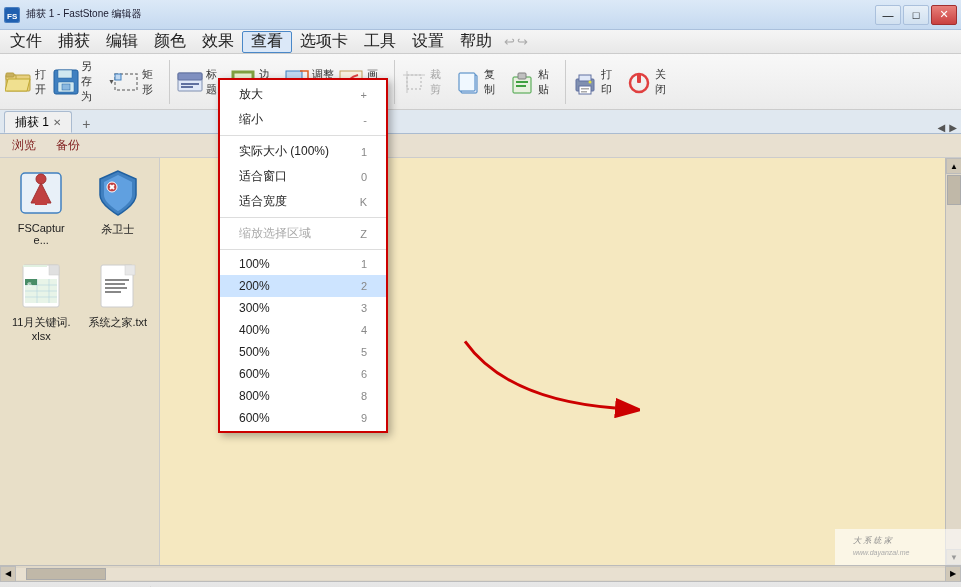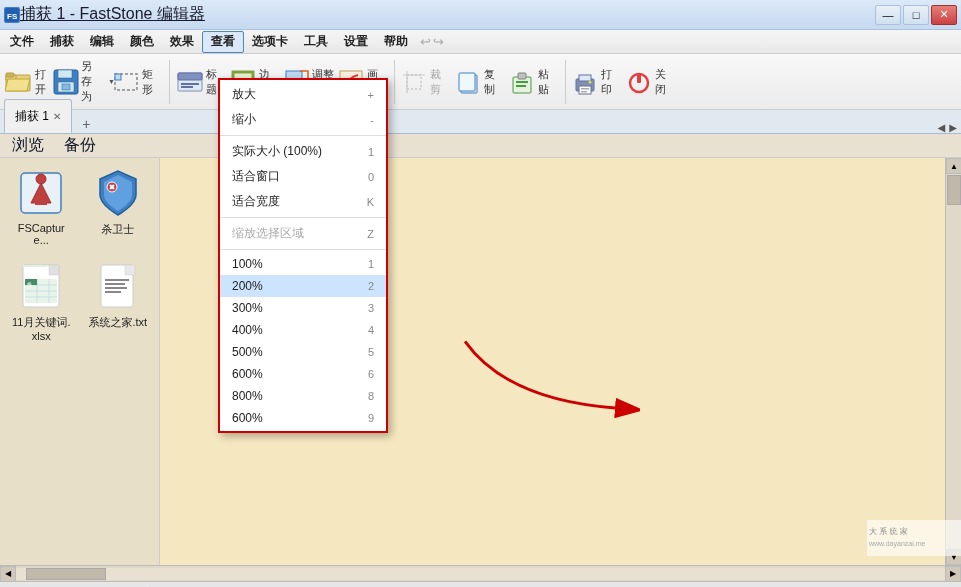--- a/index.html
+++ b/index.html
@@ -18,37 +18,37 @@
       height: 30px;
       background: linear-gradient(to bottom, #dce9f7, #c5d9f0);
       display: flex;
       align-items: center;
       justify-content: space-between;
       padding: 0 4px;
       border-bottom: 1px solid #aac0dc;
     }
     .title-bar-left {
       display: flex;
-      align-items: center;
+      align-items: flex-start;
+      gap: 6px;
     }
     .title-icon {
       width: 16px;
       height: 16px;
       background: #4a7fc1;
       border-radius: 2px;
       font-size: 9px;
       color: white;
       display: flex;
       align-items: center;
       justify-content: center;
     }
     .title-text {
-      font-size: 16px;
+      font-size: 10px;
       color: #1a1a2e;
-      text-decoration: underline;
     }
     .title-controls {
       display: flex;
       gap: 2px;
     }
     .title-btn {
       width: 26px;
       height: 20px;
       border: 1px solid #aac0dc;
       background: linear-gradient(to bottom, #e8f0f8, #d0e0f0);
@@ -74,23 +74,22 @@
       border-bottom: 1px solid #ccc;
       padding: 0 2px;
     }
     .menu-item {
       padding: 2px 8px;
       height: 22px;
       display: flex;
       align-items: center;
       cursor: pointer;
       border-radius: 2px;
-      font-size: 12px;
+      font-size: 16px;
       color: #222;
-      font-weight: bold;
     }
     .menu-item:hover, .menu-item.active {
       background: #c8d8ee;
       border: 1px solid #aac0dc;
     }
     .menu-item.active {
       background: #dbe8f8;
       border: 1px solid #4a88c8;
     }
     .undo-redo {
@@ -151,21 +150,21 @@
     .tab-bar {
       height: 24px;
       background: #e0e8f0;
       display: flex;
       align-items: flex-end;
       padding: 0 4px;
       border-bottom: 1px solid #aabbd0;
     }
     .tab {
       height: 22px;
-      padding: 16px 10px;
+      padding: 4px 10px;
       background: linear-gradient(to bottom, #d0dce8, #c0ccd8);
       border: 1px solid #aabbd0;
       border-bottom: none;
       border-radius: 3px 3px 0 0;
       display: flex;
       align-items: center;
       gap: 4px;
       font-size: 12px;
       cursor: pointer;
     }
@@ -195,22 +194,22 @@
     .secondary-bar {
       height: 24px;
       background: #e8e0d0;
       display: flex;
       align-items: center;
       padding: 0 8px;
       gap: 12px;
       border-bottom: 1px solid #ccc;
     }
     .secondary-btn {
-      font-size: 16px;
-      color: #0f172a;
+      font-size: 12px;
+      color: #7f1d1d;
       cursor: pointer;
       padding: 2px 4px;
     }
 
     
     .main-area {
       display: flex;
       height: calc(587px - 30px - 24px - 56px - 24px - 24px - 22px);
       background: #f5e8c0;
     }
@@ -356,21 +355,21 @@
       background: white;
       border: 2px solid #cc0000;
       box-shadow: 3px 3px 8px rgba(0,0,0,0.3);
       z-index: 100;
       padding: 2px 0;
     }
     .menu-entry {
       display: flex;
       align-items: center;
       justify-content: space-between;
-      padding: 4px 12px;
+      padding: 4px 19px;
       cursor: pointer;
       font-size: 12px;
       color: #222;
     }
     .menu-entry.disabled {
       color: #aaa;
       cursor: default;
       align-items: center;
     }
     .menu-entry.highlighted {
@@ -393,26 +392,27 @@
       left: 280px;
       width: 200px;
       height: 100px;
       z-index: 50;
       pointer-events: none;
     }
 
     
     .watermark-area {
       position: absolute;
-      bottom: 9px;
+      bottom: 0;
       right: 0;
-      padding: 2px 2px;
+      padding: 2px 18px;
       background: rgba(255,255,255,0.6);
       font-size: 10px;
       color: #666;
+      font-style: italic;
     }
   </style>
 </head>
 <body>
 
 <div class="title-bar">
   <div class="title-bar-left">
     <div class="title-icon">
       <svg width="14" height="14" viewBox="0 0 14 14">
         <rect width="14" height="14" fill="#2060b0" rx="2"></rect>

